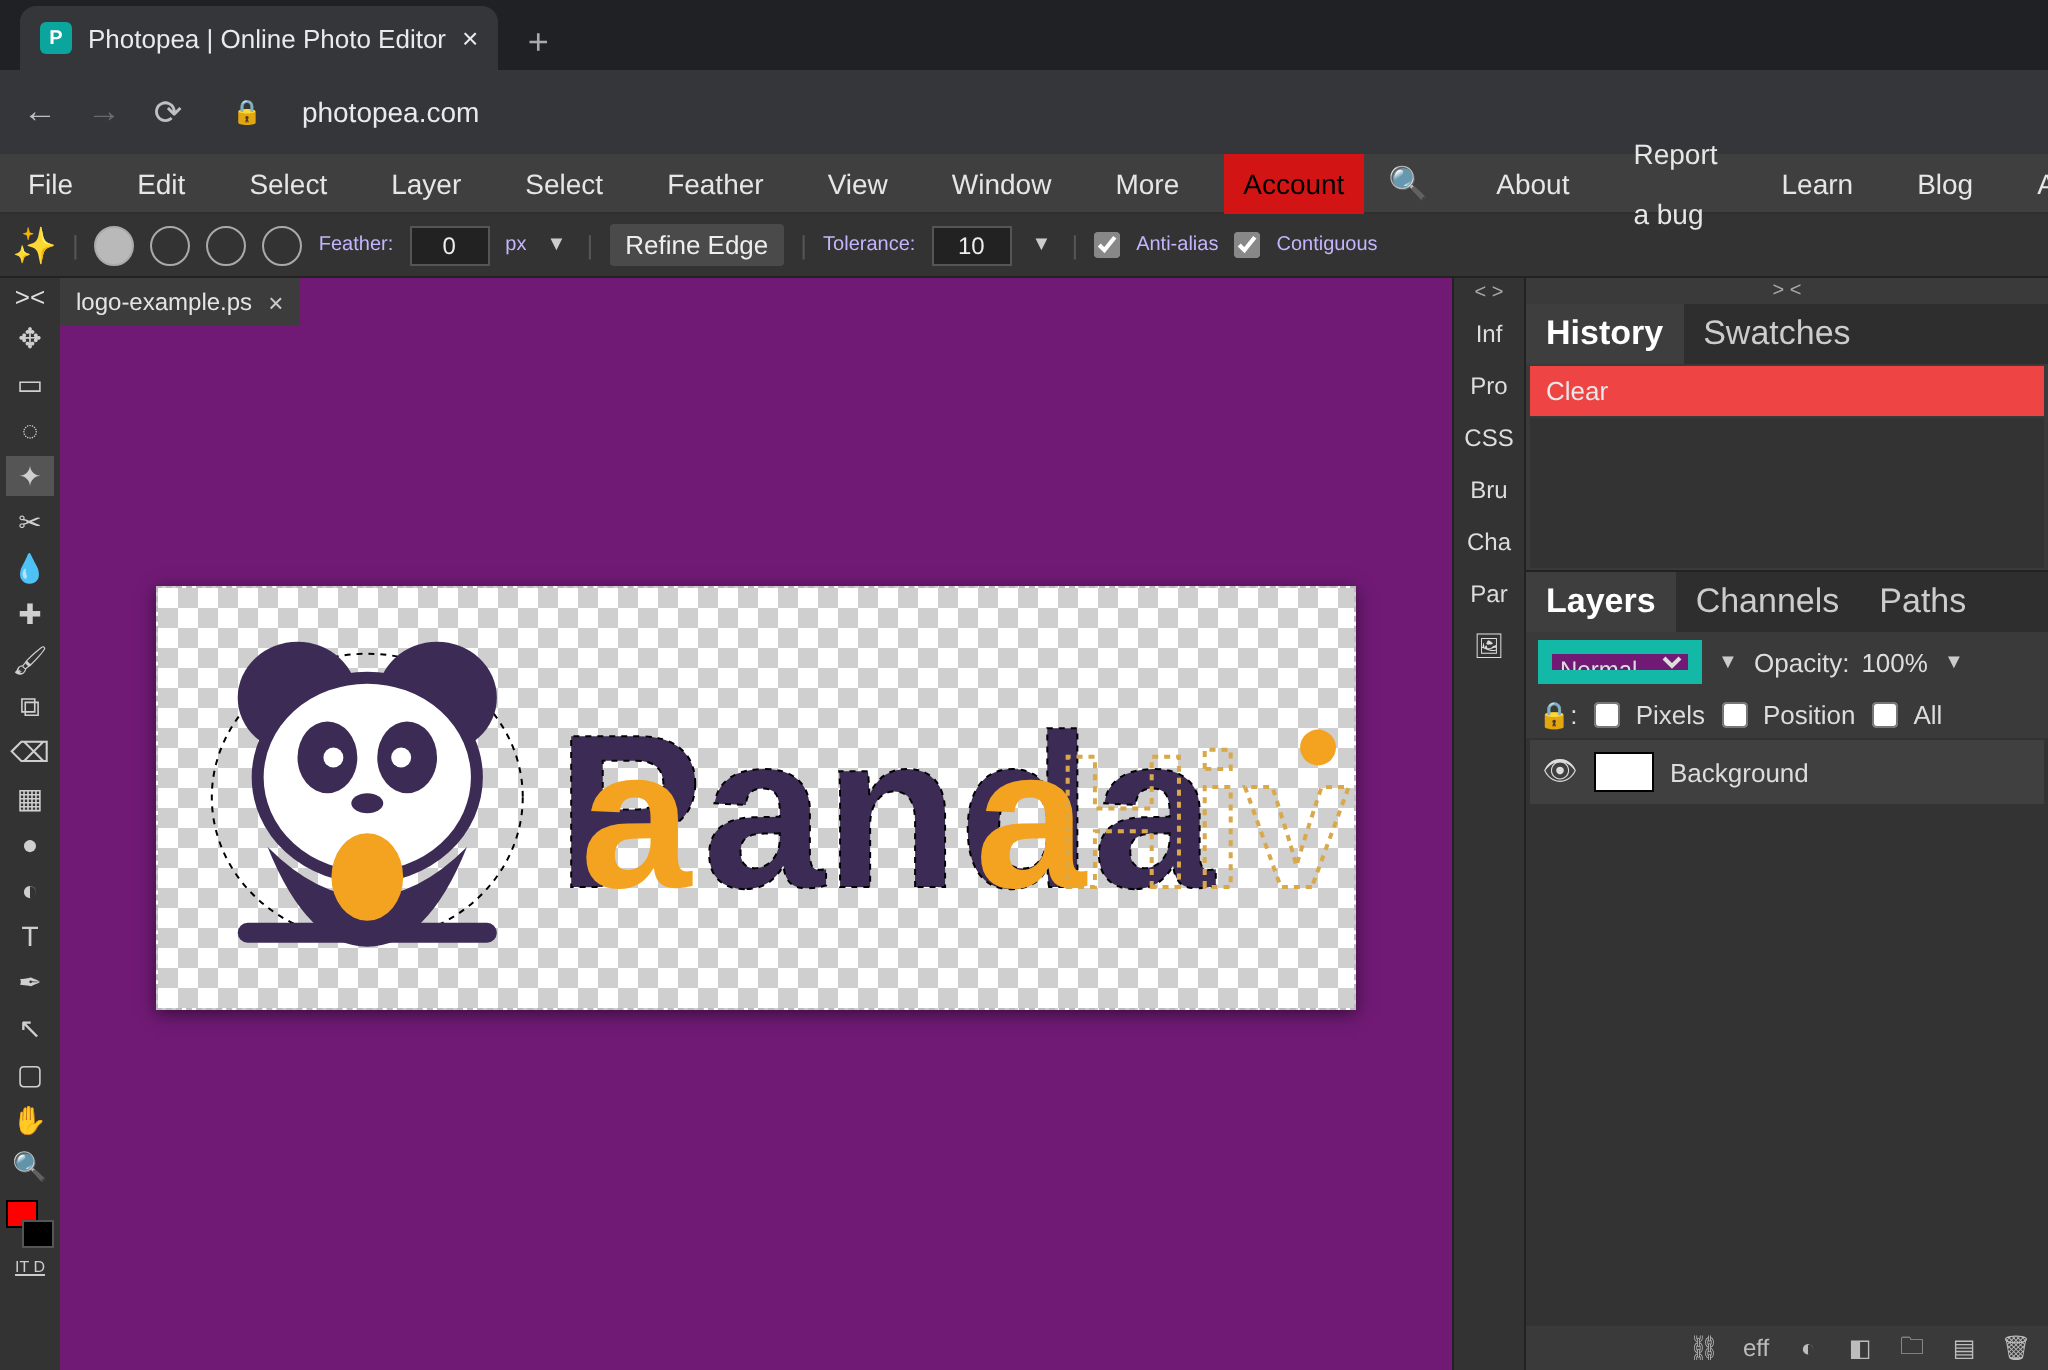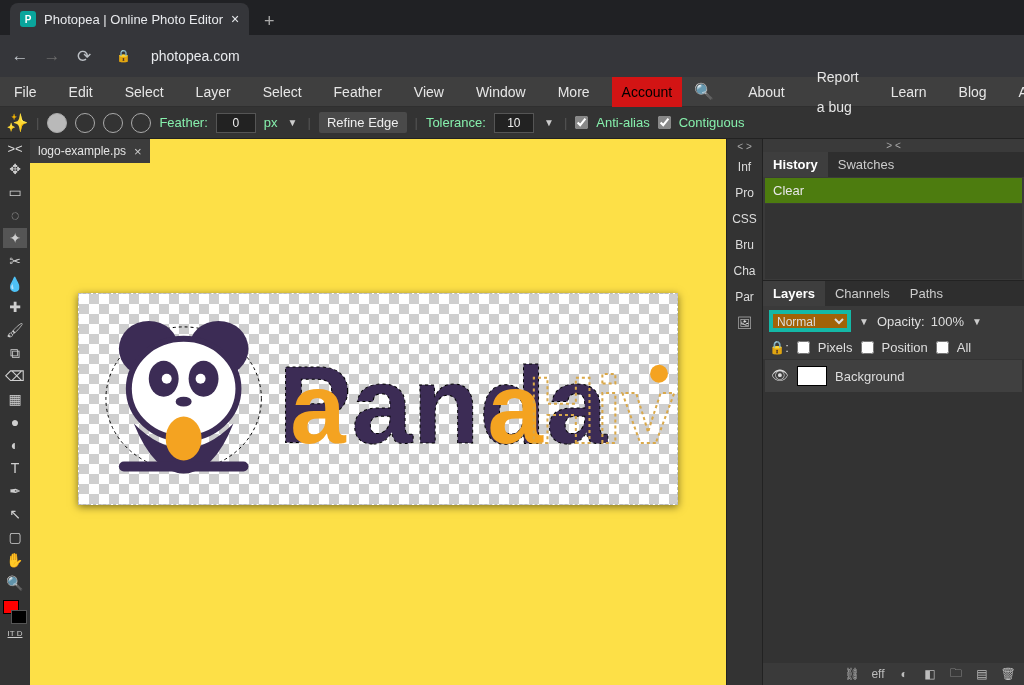--- a/index.html
+++ b/index.html
@@ -25,63 +25,63 @@
   .menu-spacer { flex:1;}
   .search-glyph { width:30px;text-align:center;font-size:16px;color:#ddd;}
   .social { width:24px;text-align:center;font-size:17px;color:#d6d6d6;margin-left:6px;}
 
   
   .options-bar { height:32px; background:#333333; display:flex; align-items:center; padding:0 6px; gap:8px; border-bottom:1px solid #222;}
   .opt-icn { width:22px; height:22px; border-radius:50%; background:#888; display:inline-block;}
   .opt-icn.star { background:none; color:#bbb; font-size:18px;}
   .opt-circle { width:20px;height:20px;border:1px solid #aaa;border-radius:50%;display:inline-block;}
   .opt-circle.filled{ background:#b9b9b9;}
-  .opt-text { color:#86efac; font-size:13px;}
+  .opt-text { color:#c4b5fd; font-size:10px;}
   .opt-input { width:40px; height:20px; background:#222; color:#eee; border:1px solid #555; text-align:center; font-size:12px;}
   .dd { width:14px;height:14px;display:flex;align-items:center;justify-content:center;color:#ccc;font-size:10px;}
   .btn-refine { background:#4a4a4a; padding:3px 8px; border-radius:2px; color:#eee; font-size:13px;}
   .chk { width:13px;height:13px; accent-color:#888;}
 
   
   .workspace { display:flex; height: calc(685px - 35px - 42px - 30px - 32px); }
 
   .toolbox { width:30px; background:#333333; display:flex; flex-direction:column; align-items:center; padding-top:2px; gap:3px;}
   .tool { width:24px;height:20px; display:flex; align-items:center;justify-content:center; color:#cfcfcf; font-size:14px; cursor:pointer;}
   .swatches-lr { margin-top:4px; position:relative; width:24px;height:24px;}
   .sw-fore { position:absolute; top:0;left:0;width:16px;height:14px;background:#ff0000;border:1px solid #000;}
   .sw-back { position:absolute; bottom:0;right:0;width:16px;height:14px;background:#000;border:1px solid #555;}
   .sw-labels { font-size:8px;color:#ccc;margin-top:2px;text-decoration:underline;}
 
-  .doc-area { flex:1; background:#fde047; position:relative;}
+  .doc-area { flex:1; background:#701a75; position:relative;}
   .doc-tabs { height:24px; display:flex; align-items:center;}
   .doc-tab { background:#3c3c3c; height:24px; display:flex; align-items:center; padding:0 8px; gap:8px; font-size:12px;color:#e4e4e4;}
   .doc-tab .x { color:#ccc;font-size:13px;}
   .canvas-wrap { position:absolute; top:24px; left:0; right:0; bottom:0; display:flex; align-items:flex-start; justify-content:center; padding-top:130px;}
   .canvas { width:600px; height:212px; background: repeating-conic-gradient(#cfcfcf 0% 25%, #ffffff 0% 50%) 0 0/20px 20px; border:1px dashed #bbb; position:relative; box-shadow:0 2px 8px rgba(0,0,0,.5);}
   .logo-draw { position:absolute; inset:0;}
 
   
   .right-col { display:flex;}
   .mini-panel-col { width:36px; background:#333333; display:flex; flex-direction:column; align-items:center; border-left:1px solid #222;}
   .mini-panel-col .handle { font-size:10px;color:#aaa;padding:2px 0;}
   .mini-panel-col .mini { width:36px; padding:6px 0; text-align:center; font-size:12px;color:#ddd; cursor:pointer;}
 
   .panels { width:262px; background:#343434; display:flex; flex-direction:column; border-left:1px solid #222;}
   .panel-handle { text-align:center;font-size:10px;color:#aaa;padding:1px 0;background:#3a3a3a;}
   .tabs-row { display:flex; background:#2e2e2e;}
-  .ptab { padding:5px 10px; font-size:13px; color:#ccc; background:#2e2e2e; cursor:pointer;}
+  .ptab { padding:5px 10px; font-size:17px; color:#ccc; background:#2e2e2e; cursor:pointer;}
   .ptab.active { background:#3e3e3e; color:#fff; font-weight:600;}
   .panel-body { background:#3a3a3a; flex: 0 0 auto;}
   .hist-row { padding:5px 8px; background:#454545; margin:1px 2px; font-size:13px;color:#e8e8e8; cursor:pointer;}
-  .hist-row.sel { background:#4d7c0f;}
+  .hist-row.sel { background:#ef4444;}
   .hist-spacer { height:75px; background:#333333; margin:1px 2px;}
 
   .layers-panel { flex:1; display:flex; flex-direction:column; border-top:1px solid #222;}
   .layer-opts { display:flex; align-items:center; gap:6px; padding:4px 6px; background:#3a3a3a; font-size:13px;}
-  .select-blend { background:#a16207; color:#ddd; border:4px solid #14b8a6; height:22px; font-size:12px; width:82px;}
+  .select-blend { background:#701a75; color:#ddd; border:7px solid #14b8a6; height:22px; font-size:12px; width:82px;}
   .lock-row { display:flex; align-items:center; gap:8px; padding:4px 6px; background:#3a3a3a; font-size:13px;}
   .layer-list { flex:1; background:#333333;}
   .layer-row { display:flex; align-items:center; gap:8px; padding:6px 6px; background:#404040; margin:1px 2px;}
   .eye { width:18px;height:18px; color:#ddd; font-size:14px; text-align:center;}
   .thumb { width:30px;height:20px;background:#fff;border:1px solid #000;}
   .layer-footer { height:22px; background:#3a3a3a; display:flex; align-items:center; justify-content:flex-end; gap:10px; padding:0 8px; color:#bcbcbc; font-size:12px;}
   .layer-footer .ic { width:16px;text-align:center;}
 </style>
 </head>
 <body>

